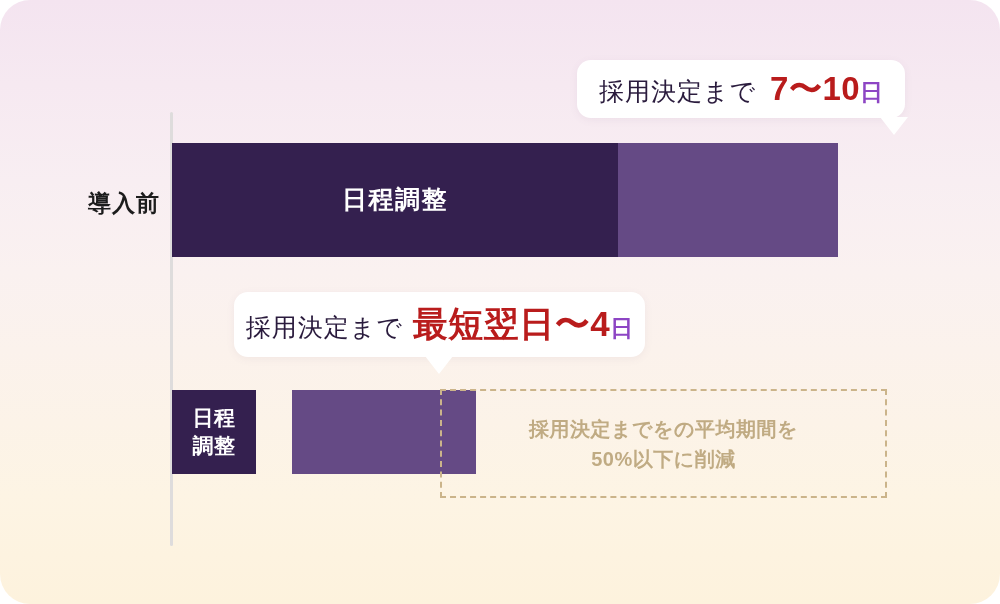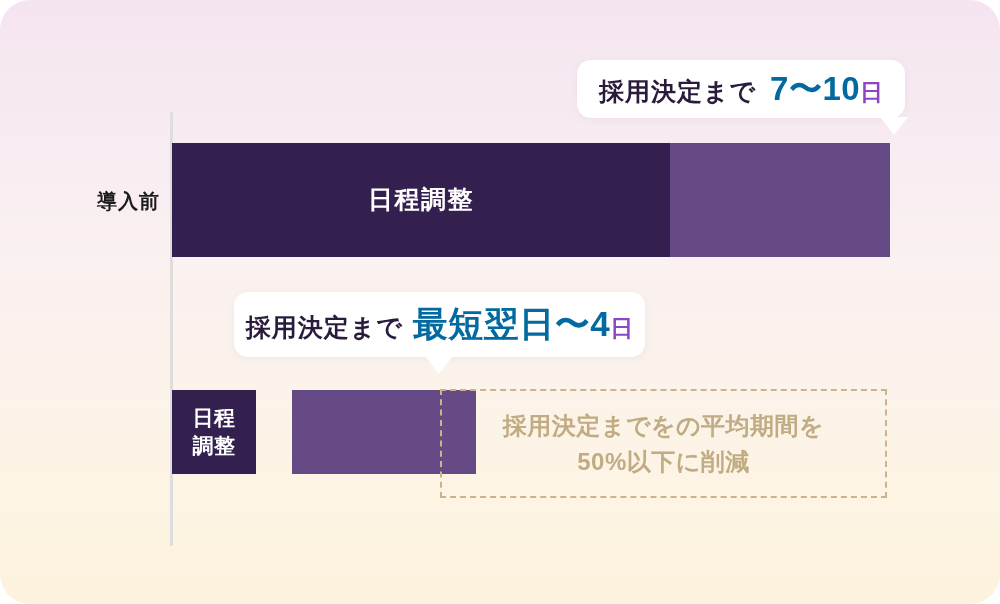--- a/index.html
+++ b/index.html
@@ -25,72 +25,72 @@
 
   
   #axis{
     position:absolute;left:170px;top:112px;width:3px;height:434px;
     background:#dedcdc;border-radius:2px;
   }
 
   
   .cat-label{
     position:absolute;left:0;width:160px;text-align:right;
-    color:#1c1c1c;font-size:20px;font-weight:700;letter-spacing:1px;
+    color:#1c1c1c;font-size:23px;font-weight:700;letter-spacing:1px;
   }
   #cat-before{top:188px;}
   #cat-after{top:433px;}
 
   
   .bar-row{position:absolute;display:flex;}
   #row-before{left:172px;top:143px;height:114px;}
   #row-after{left:172px;top:390px;height:84px;gap:36px;}
 
   .seg{display:flex;align-items:center;justify-content:center;}
   .seg-dark{background:#34204f;}
   .seg-light{background:#654a85;}
 
   .seg-label{
     color:#ffffff;font-size:25px;font-weight:700;letter-spacing:1.5px;
     line-height:1.35;text-align:center;white-space:pre-line;
   }
   .seg-label.small{font-size:21px;letter-spacing:0.5px;}
 
-  #seg-before-dark{width:498px;}
+  #seg-before-dark{width:446px;}
   #seg-before-light{width:220px;}
   #seg-after-dark{width:84px;}
   #seg-after-light{width:184px;}
 
   
   #dashed-box{
     position:absolute;left:440px;top:389px;width:447px;height:109px;
     border:2px dashed #cbb48a;
     box-sizing:border-box;
     display:flex;align-items:center;justify-content:center;
   }
   #dashed-text{
-    color:#c0ab83;font-size:24px;font-weight:700;line-height:1.5;
+    color:#c0ab83;font-size:20px;font-weight:700;line-height:1.5;
     text-align:center;white-space:pre-line;letter-spacing:0.5px;
   }
 
   
   .tooltip{
     position:absolute;background:#ffffff;border-radius:14px;
     display:flex;align-items:center;justify-content:center;
     box-shadow:0 2px 8px rgba(120,80,130,0.07);
   }
   .tooltip .tail{
     position:absolute;bottom:-17px;width:0;height:0;
     border-left:14px solid transparent;
     border-right:14px solid transparent;
     border-top:18px solid #ffffff;
   }
   .tip-text{white-space:nowrap;}
-  .tip-lead{color:#2a1b3d;font-size:25px;font-weight:700;letter-spacing:1px;}
-  .tip-accent{color:#0369a1;font-size:33px;font-weight:700;letter-spacing:0.5px;}
+  .tip-lead{color:#2a1b3d;font-size:25px;font-weight:400;letter-spacing:1px;}
+  .tip-accent{color:#b91c1c;font-size:33px;font-weight:700;letter-spacing:0.5px;}
   .tip-unit{color:#8d45c4;font-size:23px;font-weight:700;}
 
   #tooltip-before{left:577px;top:60px;width:328px;height:58px;}
   #tooltip-before .tail{left:303px;}
   #tooltip-after{left:234px;top:292px;width:411px;height:65px;}
   #tooltip-after .tail{left:191px;}
   #tooltip-after .tip-accent{font-size:35px;}
 </style>
 </head>
 <body>

